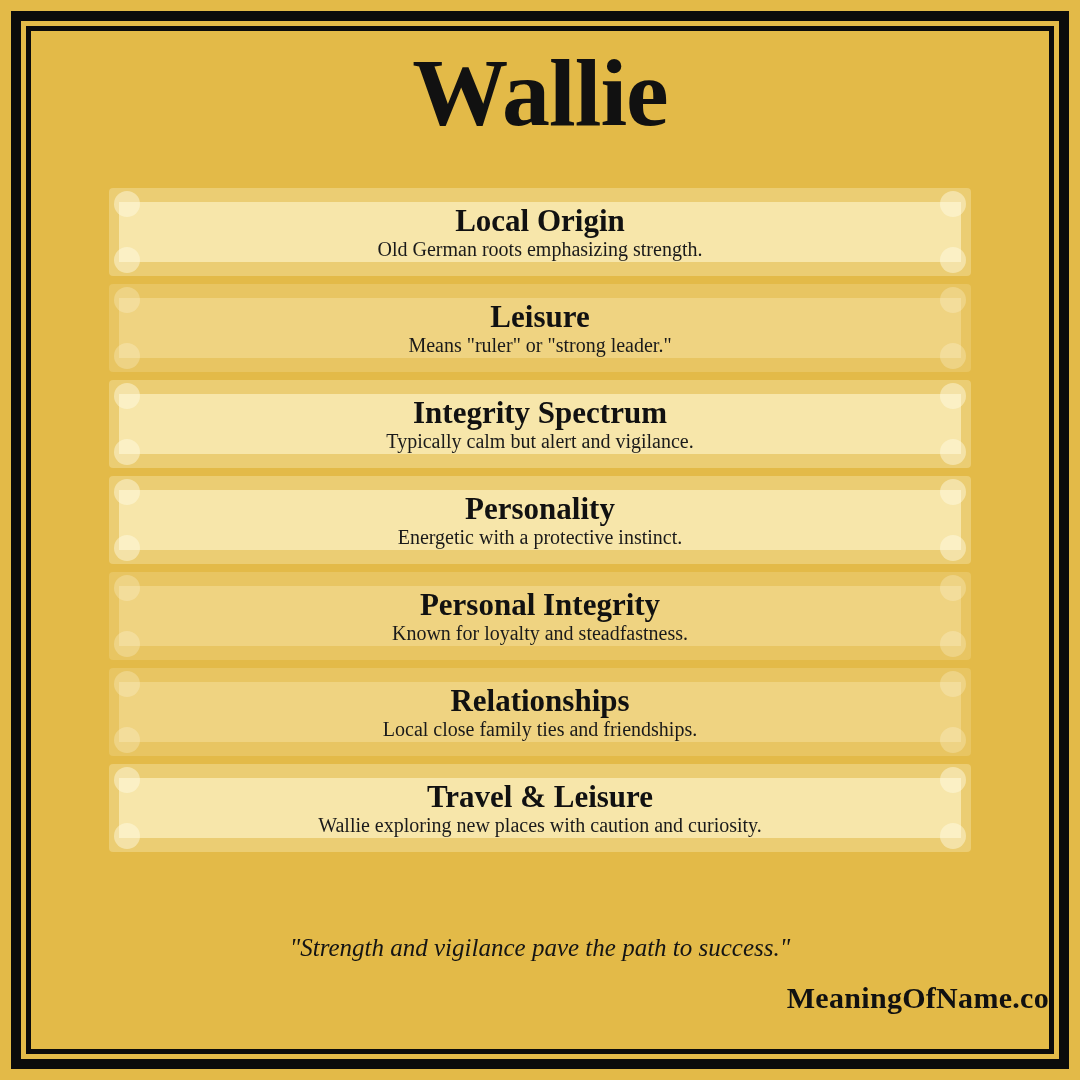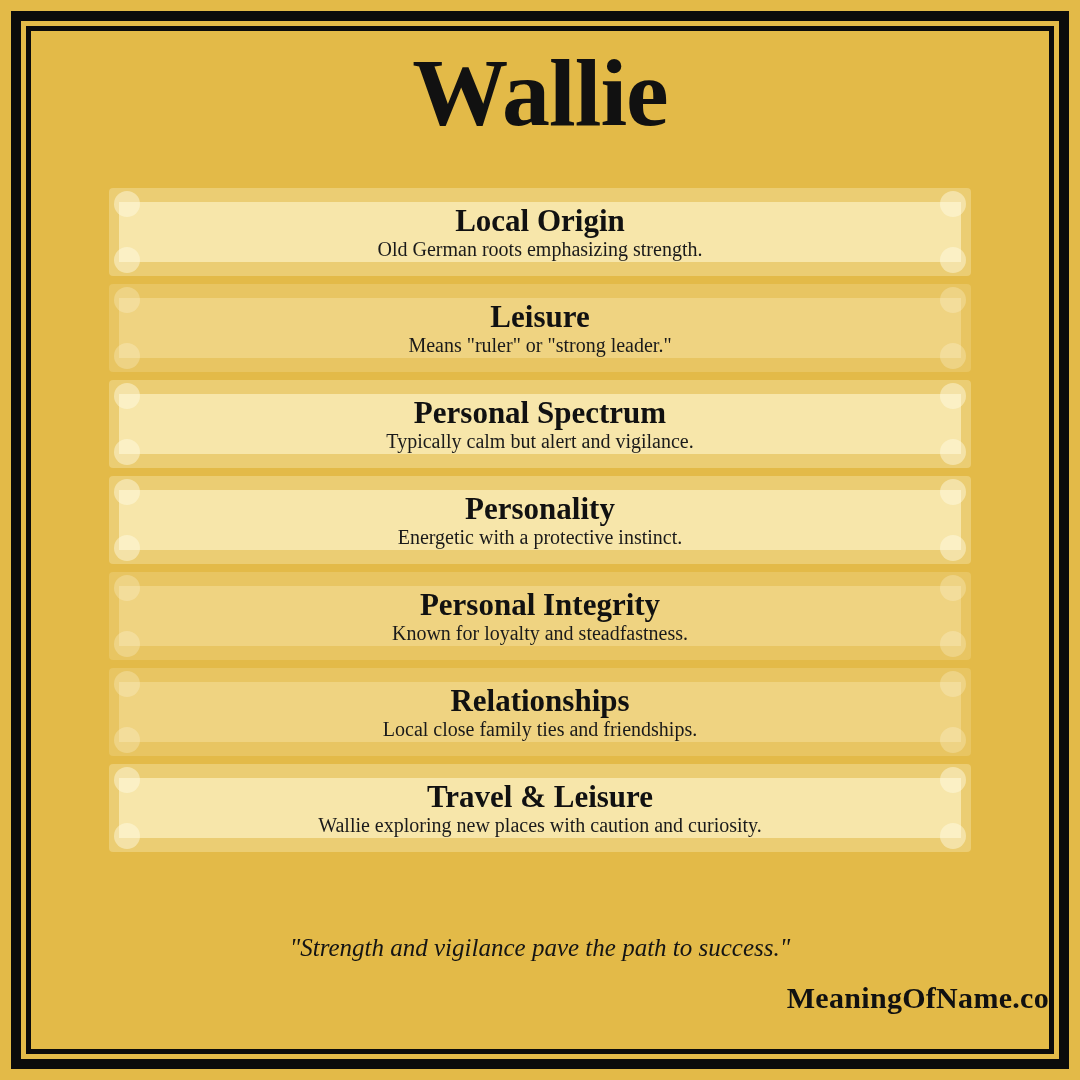--- a/index.html
+++ b/index.html
@@ -188,21 +188,21 @@
     </div>
 
     <div class="card">
       <div class="card-plate"></div>
       <div class="card-band"></div>
       <div class="rivet tl"></div>
       <div class="rivet tr"></div>
       <div class="rivet bl"></div>
       <div class="rivet br"></div>
       <div class="card-text">
-        <div class="card-title">Personal Spectrum</div>
+        <div class="card-title">Integrity Spectrum</div>
         <div class="card-desc">Typically calm but alert and vigilance.</div>
       </div>
     </div>
 
     <div class="card">
       <div class="card-plate"></div>
       <div class="card-band"></div>
       <div class="rivet tl"></div>
       <div class="rivet tr"></div>
       <div class="rivet bl"></div>

